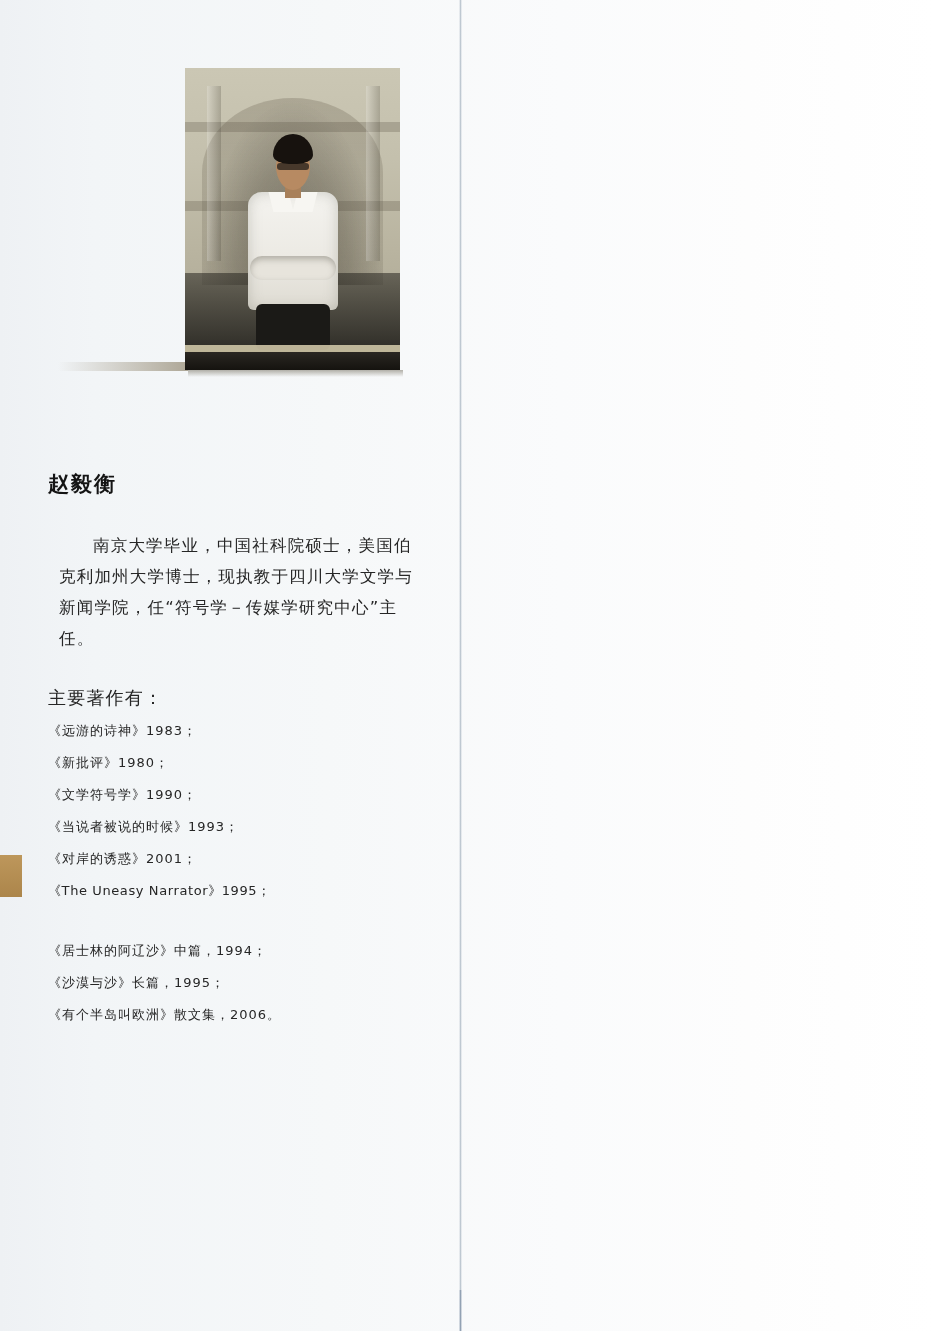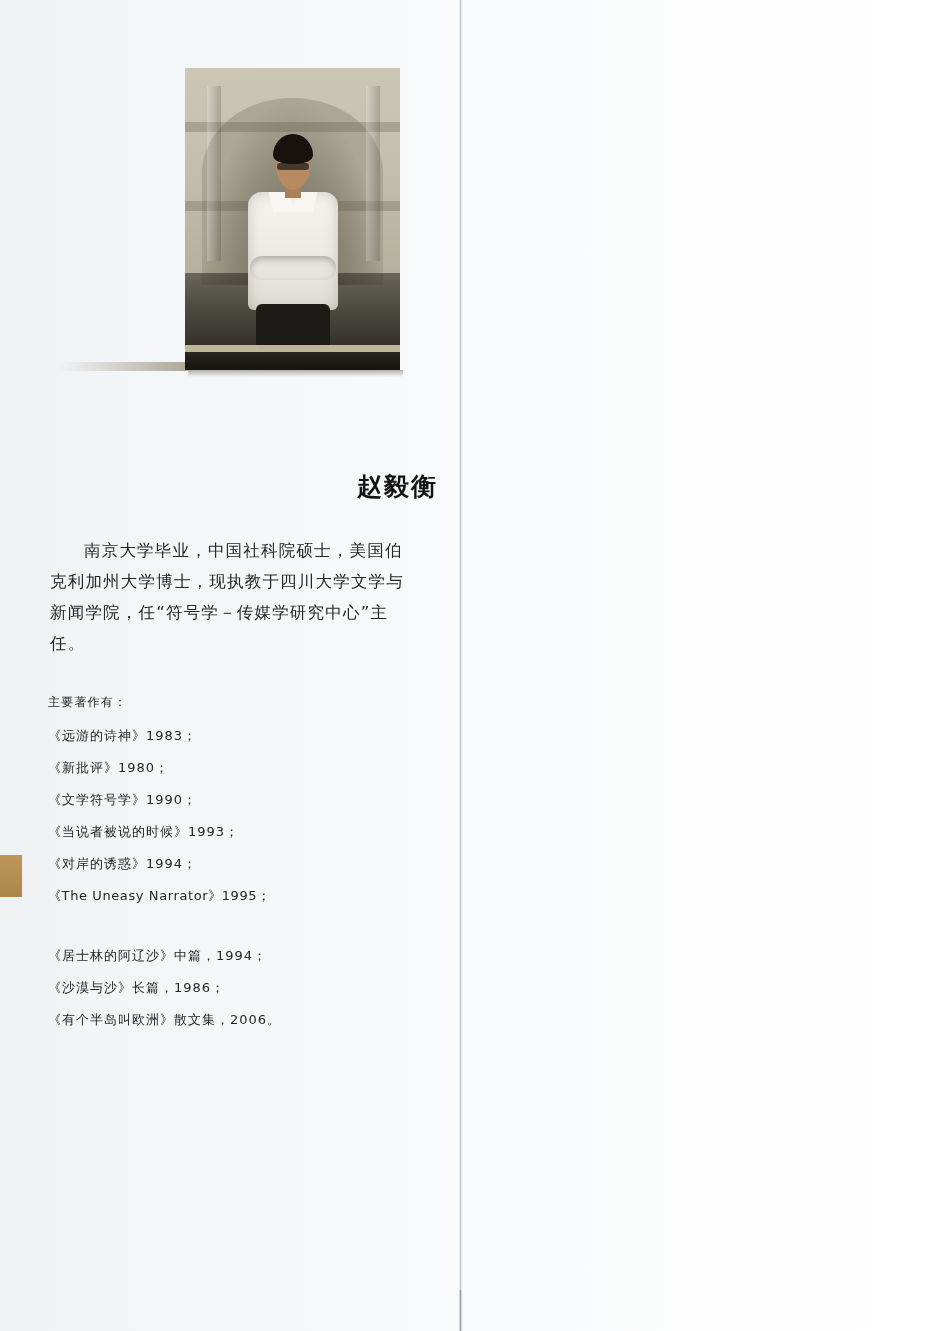--- a/index.html
+++ b/index.html
@@ -229,38 +229,37 @@
   .content {
     position: absolute;
     left: 48px;
     top: 470px;
     width: 390px;
     color: #2a2a2a;
   }
   .name {
     font-family: Liberation Sans, sans-serif;
     font-weight: bold;
-    font-size: 25px;
+    font-size: 21px;
     letter-spacing: 2px;
     color: #141414;
     margin: 0 0 32px 0;
-    text-align: right;
   }
   .bio {
     font-family: "DejaVu Sans", sans-serif;
     font-size: 16.5px;
     line-height: 31px;
     letter-spacing: 1.2px;
     color: #262626;
     text-indent: 34px;
-    margin: 0 0 28px 2px;
+    margin: 0 0 28px 11px;
     width: 355px;
   }
   .section-head {
-    font-size: 12px;
+    font-size: 18px;
     line-height: 31px;
     letter-spacing: 1.2px;
     color: #262626;
     margin: 0 0 2px 0;
   }
   .list {
     margin: 0 0 28px 0;
     padding: 0;
     list-style: none;
   }
@@ -317,24 +316,24 @@
     <h1 class="name">赵毅衡</h1>
 
     <p class="bio">南京大学毕业，中国社科院硕士，美国伯克利加州大学博士，现执教于四川大学文学与新闻学院，任“符号学－传媒学研究中心”主任。</p>
 
     <div class="section-head">主要著作有：</div>
     <ul class="list">
       <li>《远游的诗神》1983；</li>
       <li>《新批评》1980；</li>
       <li>《文学符号学》1990；</li>
       <li>《当说者被说的时候》1993；</li>
-      <li>《对岸的诱惑》1994；</li>
+      <li>《对岸的诱惑》2001；</li>
       <li class="latin">《The Uneasy Narrator》1995；</li>
     </ul>
 
     <ul class="list">
       <li>《居士林的阿辽沙》中篇，1994；</li>
-      <li>《沙漠与沙》长篇，1986；</li>
+      <li>《沙漠与沙》长篇，1995；</li>
       <li>《有个半岛叫欧洲》散文集，2006。</li>
     </ul>
   </div>
 
 </div>
 
 </body></html>

